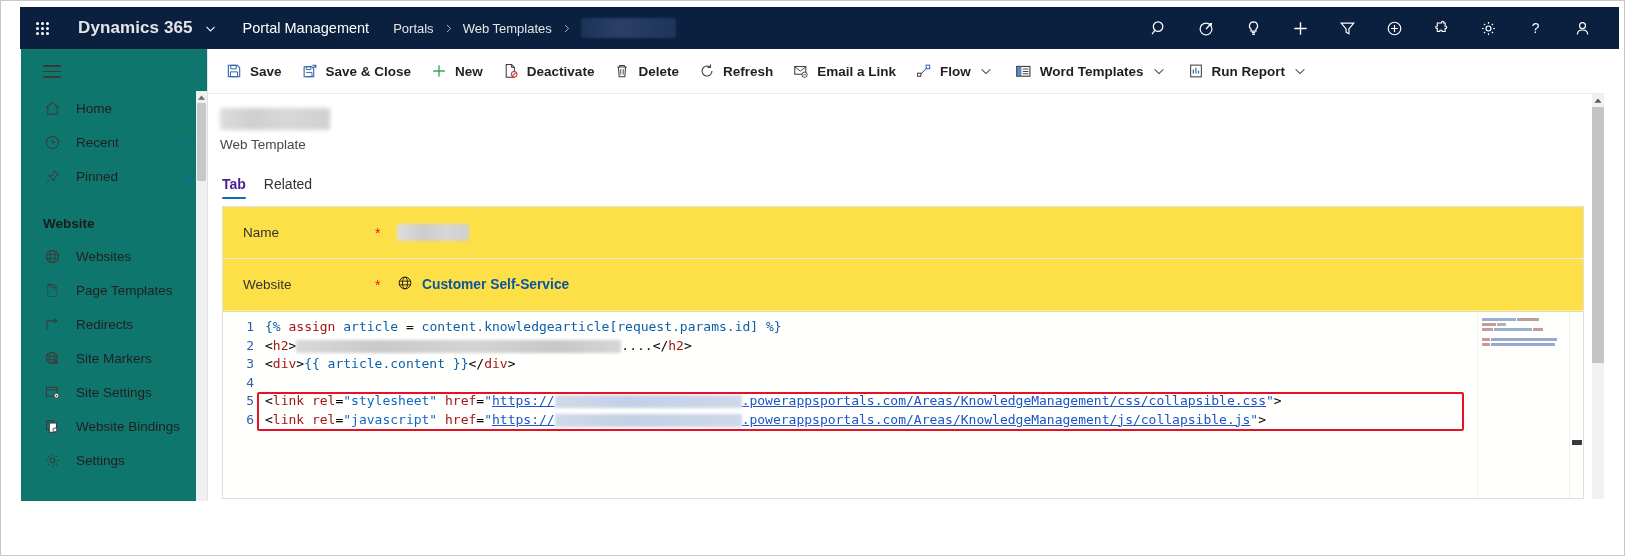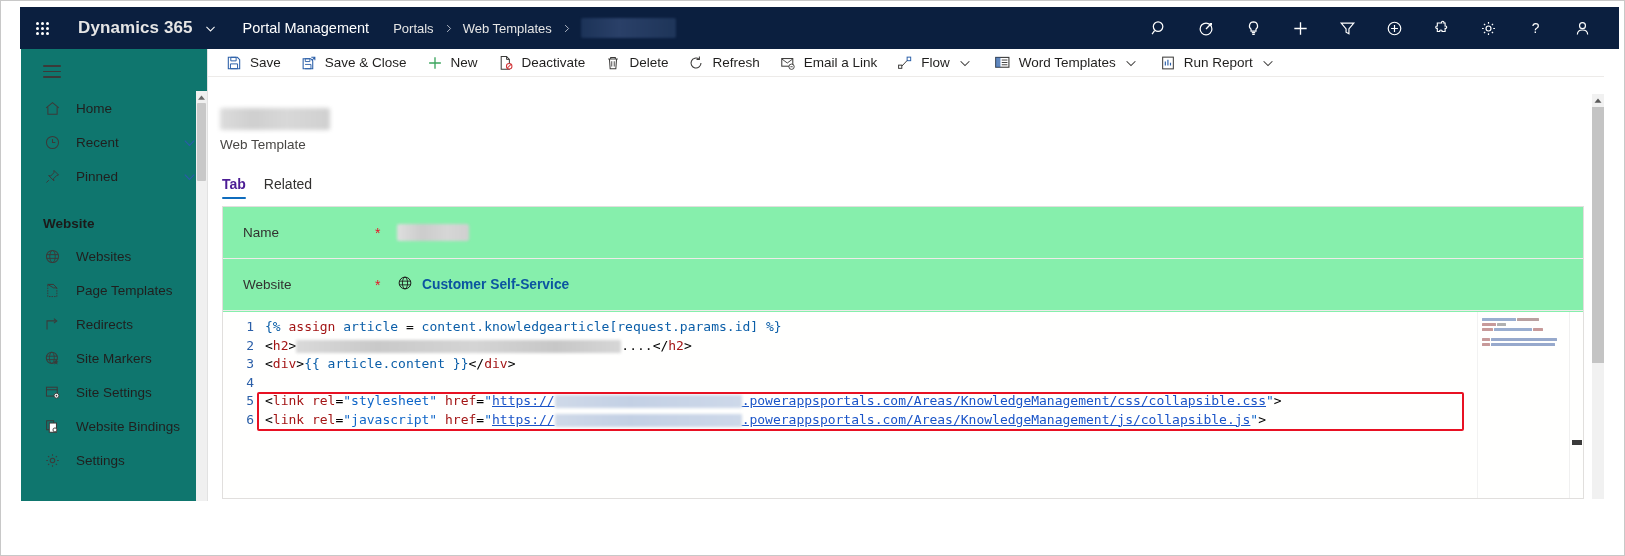--- a/index.html
+++ b/index.html
@@ -98,25 +98,26 @@
     justify-content: center; cursor: pointer;
   }
   .side-scroll-thumb {
     width: 9px; margin-left: 1px; height: 78px; background: #c8c8c8; border-radius: 1px;
     cursor: pointer;
   }
 
   
   .cmdbar {
     position: absolute; left: 207px; top: 48px;
-    right: 20px; height: 28px;
+    right: 20px; height: 45px;
     background: #ffffff;
     border-bottom: 1px solid #edebe9;
     display: flex; align-items: center;
     padding-left: 8px;
+    font-weight: bold;
   }
   .cmd {
     height: 45px; display: flex; align-items: center;
     padding: 0 10px; font-size: 13.5px; color: #201f1e;
     cursor: pointer; white-space: nowrap;
   }
   .cmd-ico { margin-right: 8px; display: flex; align-items: center; }
   .cmd-split {
     display: flex; align-items: center; padding-left: 6px; padding-right: 2px;
     margin-left: 2px;
@@ -146,21 +147,21 @@
     padding-bottom: 7px; position: relative;
   }
   .tab.active { font-weight: bold; color: #4c1d95; }
   .tab.active::after {
     content: ""; position: absolute; left: 0; right: 0; bottom: 0;
     height: 2.5px; background: #0f6cbd; border-radius: 2px;
   }
 
   .form-card {
     position: absolute; left: 14px; top: 112px; right: 8px; bottom: 0;
-    border: 1px solid #e1dfdd; background: #86efac;
+    border: 1px solid #e1dfdd; background: #fde047;
     overflow: hidden;
   }
   .field-row {
     display: flex; align-items: center; height: 52px;
     border-bottom: 1px solid #edebe9;
     padding-left: 20px;
   }
   .field-label {
     width: 132px; font-size: 13.5px; color: #323130;
   }

